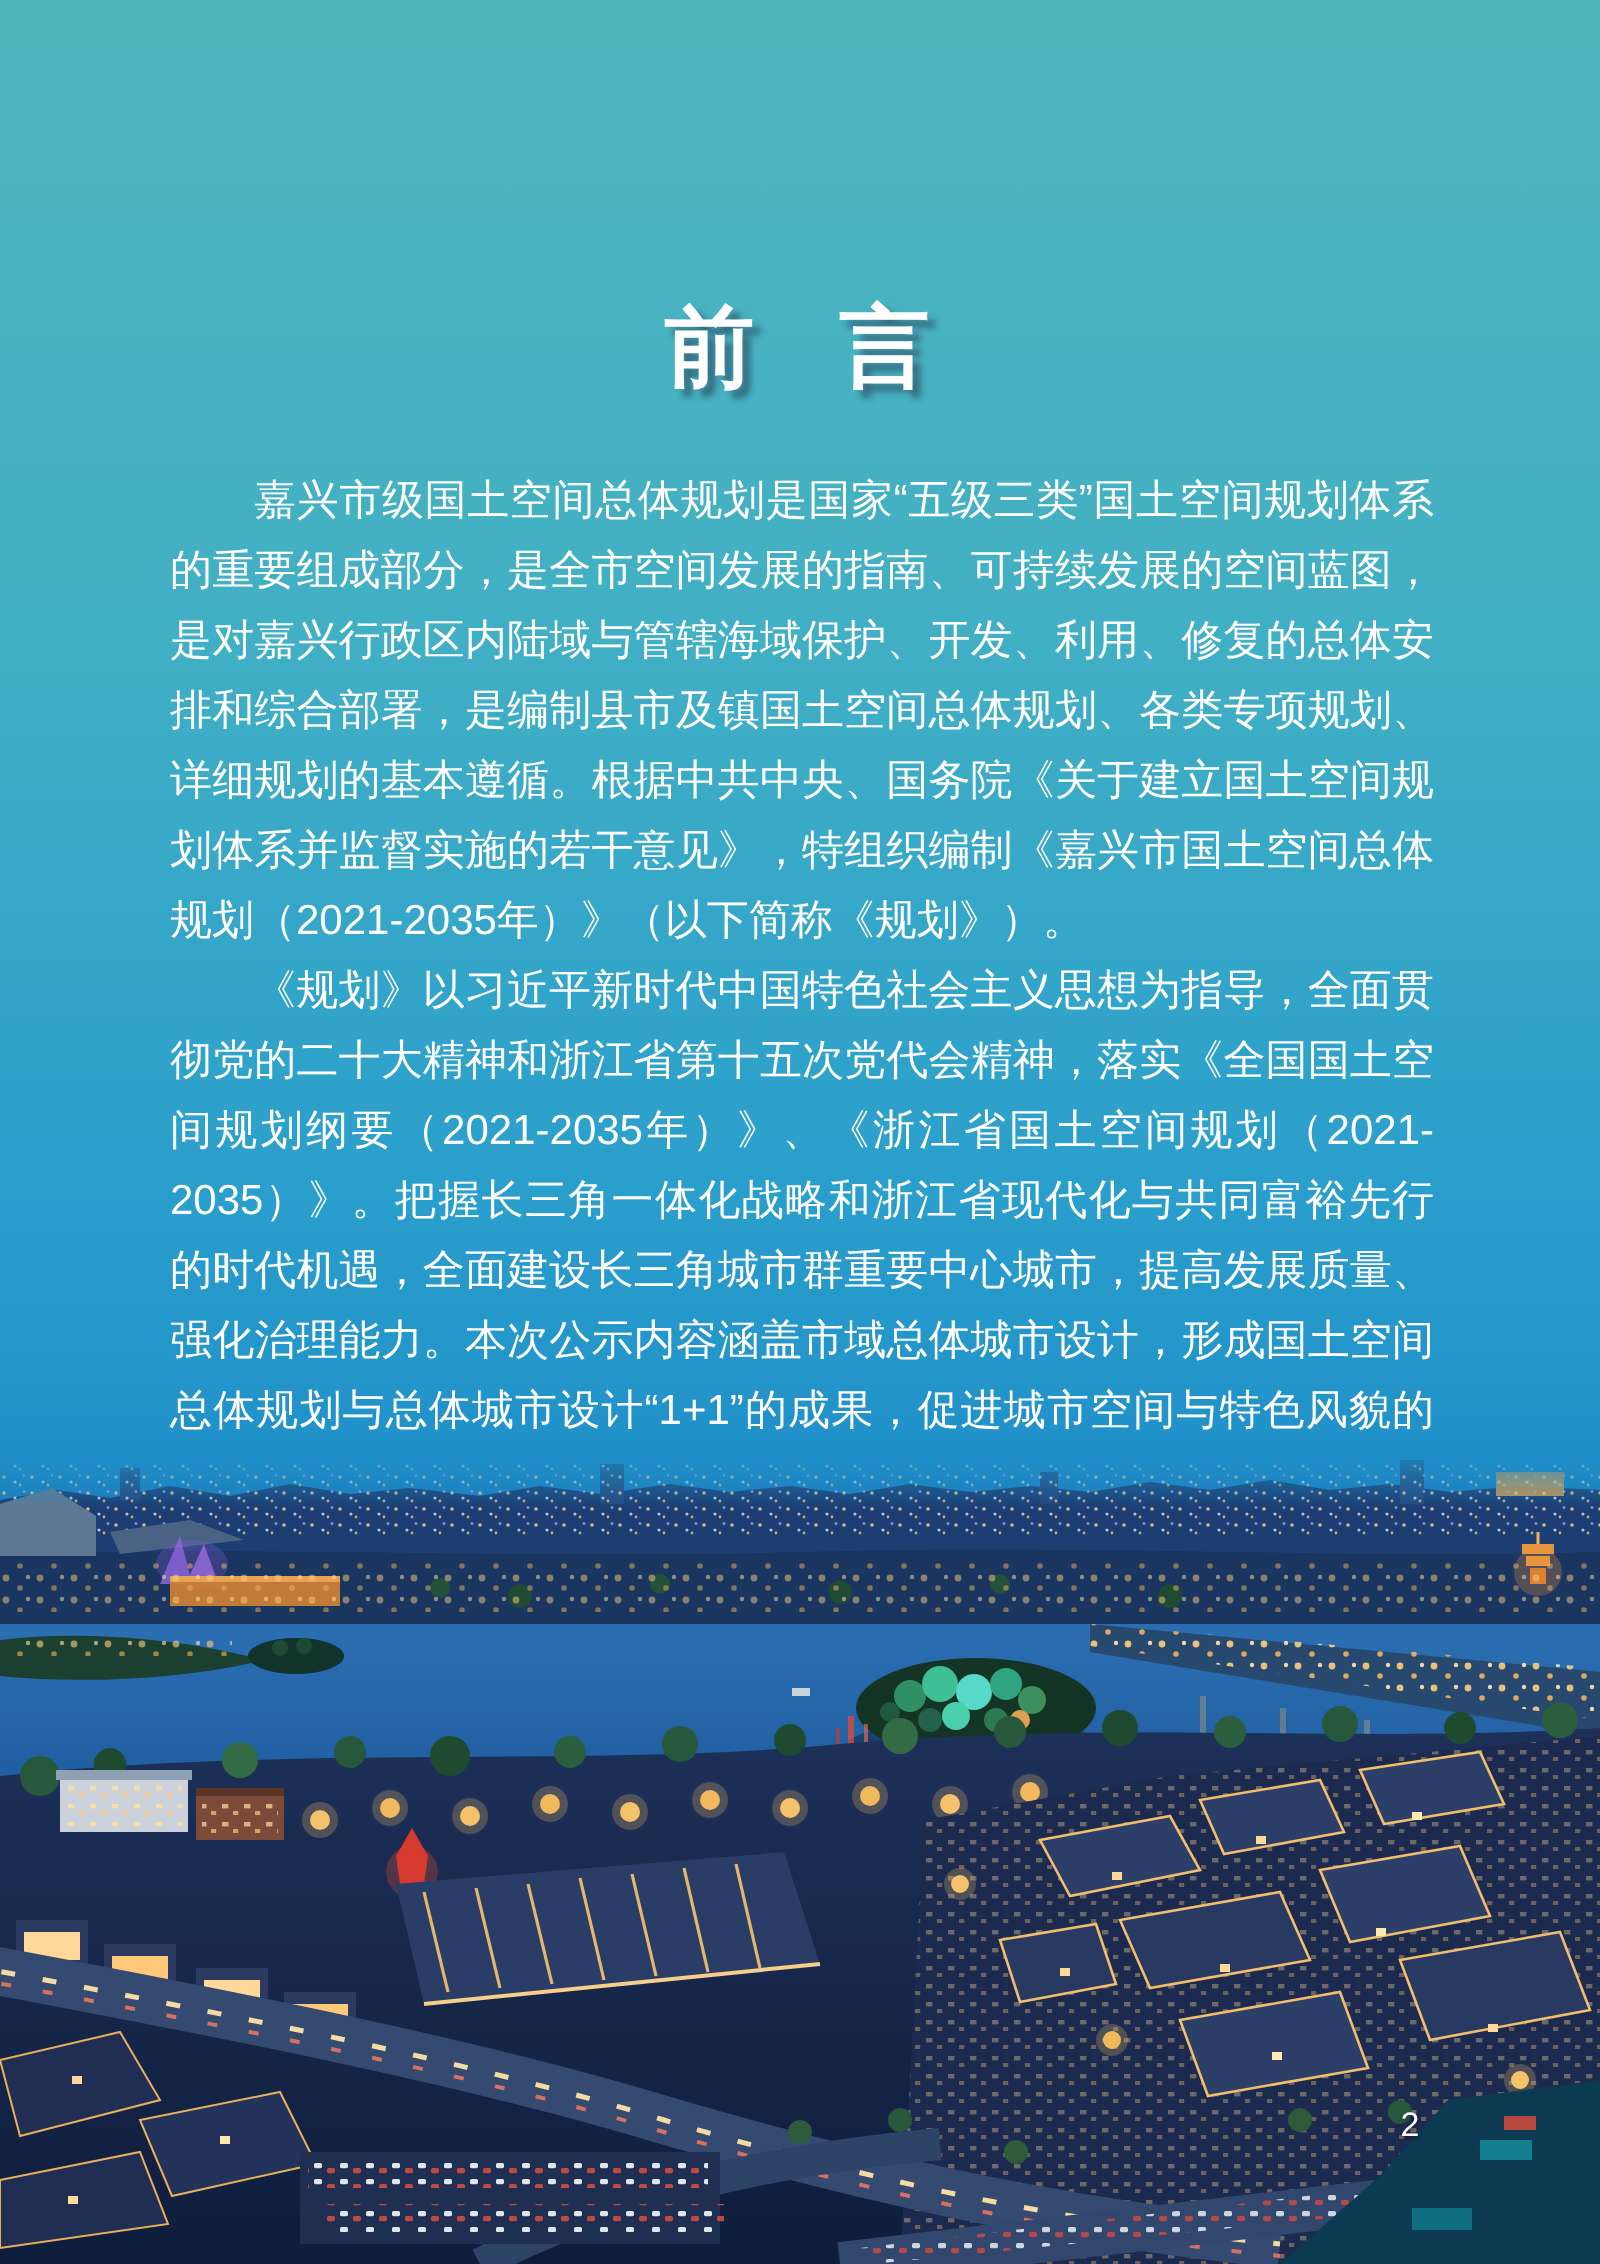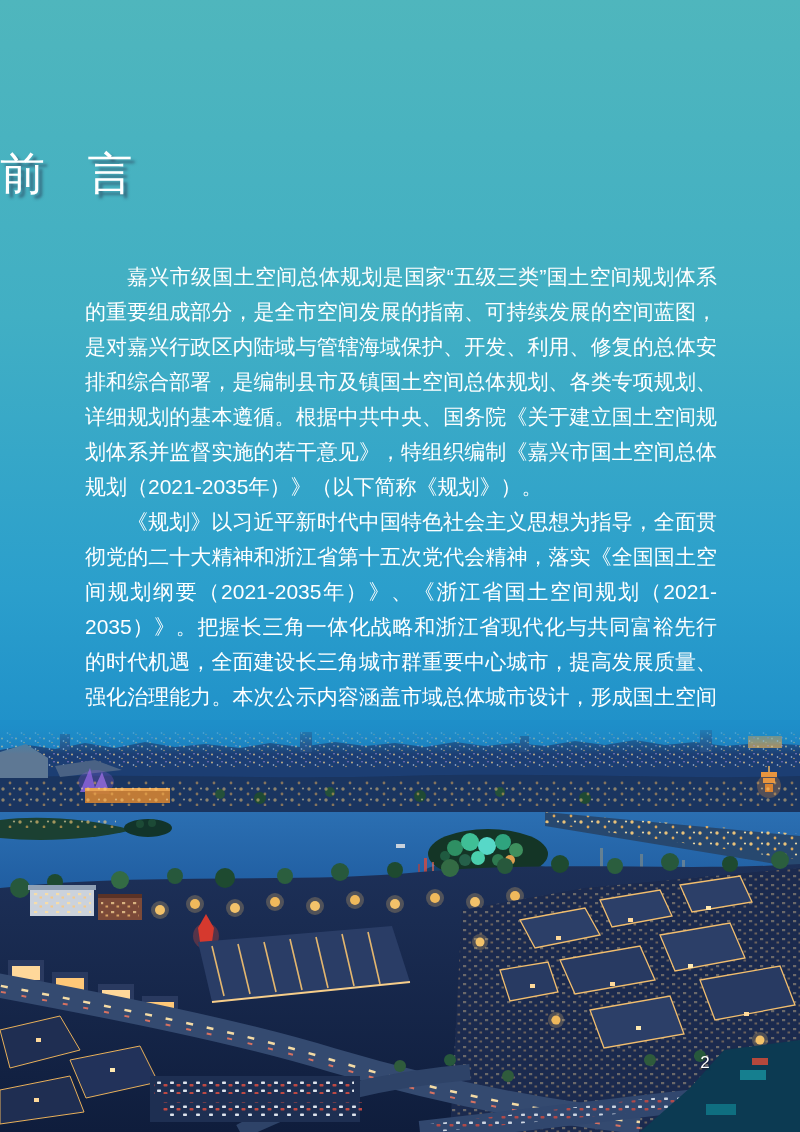--- a/index.html
+++ b/index.html
@@ -2,27 +2,27 @@
 <html><head>
 <meta charset="utf-8">
 <style>
   html,body{margin:0;padding:0;background:#888;}
   .page{
     position:relative;width:800px;height:1132px;overflow:hidden;margin:0 auto;
     background:linear-gradient(180deg,#4FB6BD 0%,#41AFC4 28%,#2B9FCC 52%,#1E8FC9 66%,#1E8CC9 100%);
     font-family:"Liberation Sans","DejaVu Sans",sans-serif;
   }
   .title{
-    position:absolute;top:144px;left:0;width:100%;margin:0;
-    font-size:45px;font-weight:normal;color:#FFFFFF;letter-spacing:3px;word-spacing:24px;
+    position:absolute;top:144px;left:0;width:100%;margin:0;text-align:center;
+    font-size:45px;font-weight:bold;color:#FFFFFF;letter-spacing:3px;word-spacing:24px;
     text-shadow:4px 4px 3px rgba(40,55,80,.55);
   }
   .content{
     position:absolute;top:233px;left:85px;width:632px;
-    color:#FFFFFF;font-size:21px;line-height:35px;text-align:justify;margin-top:26px;
+    color:#FFFFFF;font-size:21px;line-height:35px;text-align:justify;
   }
   .content p{margin:0;text-indent:2em;}
   .photo{position:absolute;left:0;top:720px;width:800px;height:412px;}
   .photo svg{display:block;}
   .pagenum{
     position:absolute;left:694px;top:1053px;width:22px;text-align:center;
     color:#FFFFFF;font-size:17px;text-shadow:0 1px 2px rgba(0,0,0,.5);
   }
 </style>
 </head>

